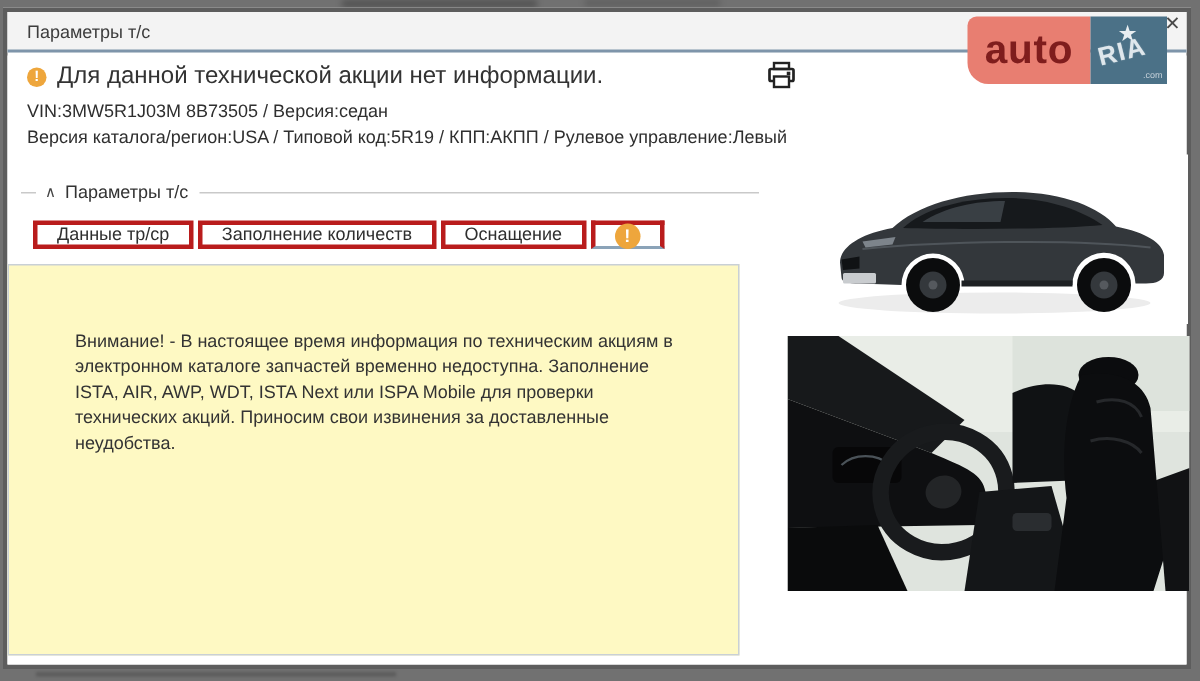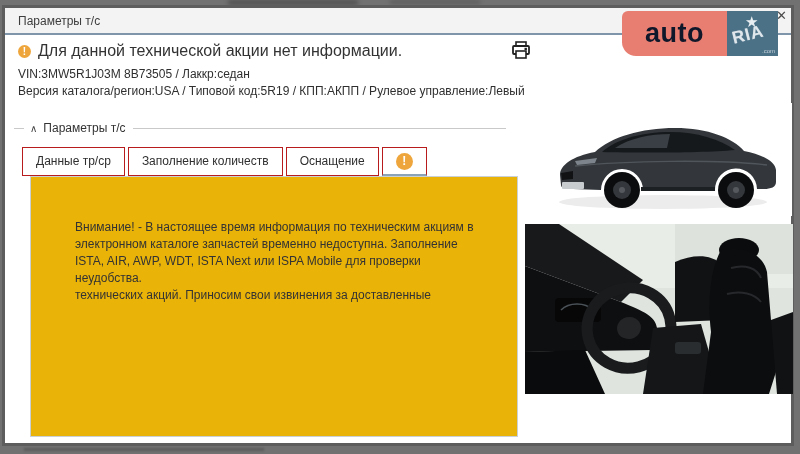--- a/index.html
+++ b/index.html
@@ -22,21 +22,21 @@
     background:#f3f3f3; border-bottom:2px solid #7e95aa;
     font-size:12px; color:#3d3d3d; line-height:26px; padding-left:13px;
   }
   .close-x {
     position:absolute; top:1px; right:4px; z-index:1;
     font-size:13px; color:#4a4a4a; cursor:pointer; line-height:14px;
   }
   
   .brand { position:absolute; top:3px; right:13px; z-index:2; display:flex; height:45px; }
   .brand-auto {
-    width:105px; background:#e87e71; color:#0f172a;
+    width:82px; background:#e87e71; color:#7f1d1d;
     border-radius:6px 0 0 14px;
     display:flex; align-items:center; justify-content:center;
     font-size:27px; font-weight:bold; letter-spacing:.5px;
   }
   .brand-ria {
     width:51px; background:#4b7187; position:relative; overflow:hidden;
   }
   .brand-ria .star { position:absolute; left:18px; top:2px; color:#e9eef1; font-size:15px; }
   .brand-ria .ria-word {
     position:absolute; left:5px; top:14px; color:#dfe7ec;
@@ -59,30 +59,30 @@
   .vin-block { position:absolute; left:13px; top:29px; font-size:12px; color:#2f2f2f; line-height:17px; }
 
   
   .legend-row { position:absolute; left:9px; top:84px; width:492px; display:flex; align-items:center; font-size:12px; color:#333; }
   .legend-row .pre-line { width:10px; height:1px; background:#c9c9c9; margin-right:6px; }
   .legend-row .chev { font-size:10px; color:#444; margin-right:6px; cursor:pointer; }
   .legend-row .post-line { flex:1; height:1px; background:#c9c9c9; margin-left:8px; }
 
   .tabs { position:absolute; left:17px; top:110px; display:flex; gap:3px; }
   .tab {
-    height:29px; line-height:27px; padding:0 13px; background:#fff;
-    border:1px solid #b91c1c; font-size:12px; color:#2f2f2f;
+    height:19px; line-height:27px; padding:0 13px; background:#fff;
+    border:3px solid #b91c1c; font-size:12px; color:#2f2f2f;
     display:flex; align-items:center; gap:7px; cursor:pointer; white-space:nowrap;
   }
   .tab.active { border-bottom:2px solid #8ba3b8; }
   .tab .warn-dot { width:17px; height:17px; line-height:17px; font-size:12px; flex:0 0 17px; }
 
   .panel {
-    position:absolute; left:25px; top:139px; width:488px; height:261px;
-    border:1px solid #c9d0d6; background:#eab308;
+    position:absolute; left:0; top:139px; width:488px; height:261px;
+    border:1px solid #c9d0d6; background:#fef9c3;
   }
   .panel-text { position:absolute; left:44px; top:42px; font-size:12px; color:#333; line-height:17px; }
 
   .img-ext { position:absolute; left:540px; top:66px; width:247px; height:113px; background:#fff; }
   .img-int { position:absolute; left:520px; top:187px; width:268px; height:170px; }
   .img-ext svg, .img-int svg { width:100%; height:100%; display:block; }
 </style>
 </head>
 <body>
 
@@ -117,21 +117,21 @@
     <div class="print-btn">
       <svg viewBox="0 0 22 22">
         <rect x="6" y="3" width="10" height="4" fill="none" stroke="#222" stroke-width="1.6"></rect>
         <rect x="3" y="7" width="16" height="8" rx="1" fill="none" stroke="#222" stroke-width="1.8"></rect>
         <rect x="6" y="12" width="10" height="7" fill="#fff" stroke="#222" stroke-width="1.6"></rect>
         <rect x="14.5" y="8.8" width="2.4" height="2.2" fill="#222"></rect>
       </svg>
     </div>
 
     <div class="vin-block">
-      <div>VIN:3MW5R1J03M 8B73505 / Лаккр:седан</div>
+      <div>VIN:3MW5R1J03M 8B73505 / Версия:седан</div>
       <div>Версия каталога/регион:USA / Типовой код:5R19 / КПП:АКПП / Рулевое управление:Левый</div>
     </div>
 
     <div class="legend-row">
       <span class="pre-line"></span>
       <span class="chev">∧</span>
       <span>Параметры т/с</span>
       <span class="post-line"></span>
     </div>
 
@@ -148,22 +148,22 @@
       <div class="tab active">
         <span class="warn-dot">!</span>
       </div>
     </div>
 
     <div class="panel">
       <div class="panel-text">
         <div>Внимание! - В настоящее время информация по техническим акциям в</div>
         <div>электронном каталоге запчастей временно недоступна. Заполнение</div>
         <div>ISTA, AIR, AWP, WDT, ISTA Next или ISPA Mobile для проверки</div>
+        <div>технических акций. Приносим свои извинения за доставленные</div>
         <div>неудобства.</div>
-        <div>технических акций. Приносим свои извинения за доставленные</div>
       </div>
     </div>
 
     <div class="img-ext">
       <svg viewBox="0 0 247 113">
         <ellipse cx="118" cy="99" rx="104" ry="7" fill="#ececec"></ellipse>
         <path d="M16,82 L15,72 C15,62 28,53 50,49 C66,34 96,25 130,25 C163,25 188,35 199,48 C219,52 230,59 231,67 L231,79 C231,84 226,86 219,86 L212,86 A21,21 0 0 0 170,87 L98,87 A21,21 0 0 0 56,87 L28,86 C20,86 16,85 16,82 Z" fill="#33373b"></path>
         <path d="M57,49 C70,37 95,29 126,29 C152,29 174,36 190,47 C160,50 90,50 57,49 Z" fill="#16191c"></path>
         <path d="M70,45 C85,35 105,31 125,31 L122,45 Z" fill="#585f66" opacity="0.55"></path>
         <path d="M30,63 C80,58 170,56 222,62" stroke="#565c63" stroke-width="1.4" fill="none" opacity="0.8"></path>

